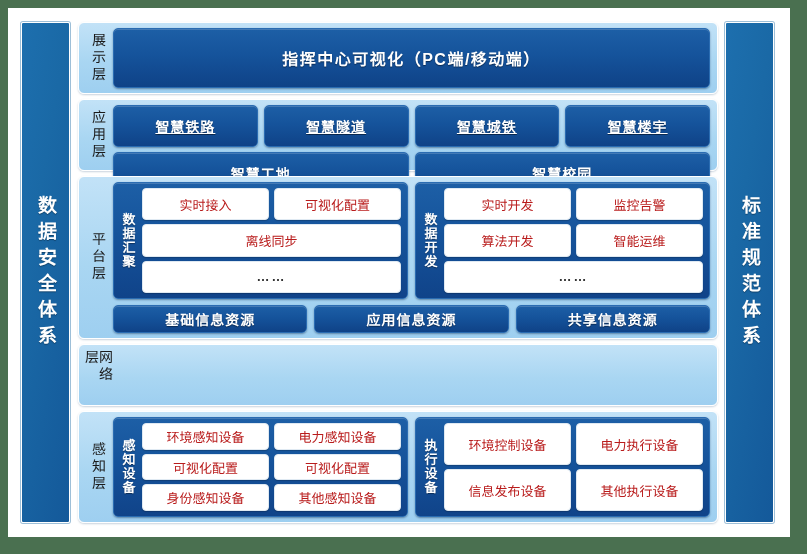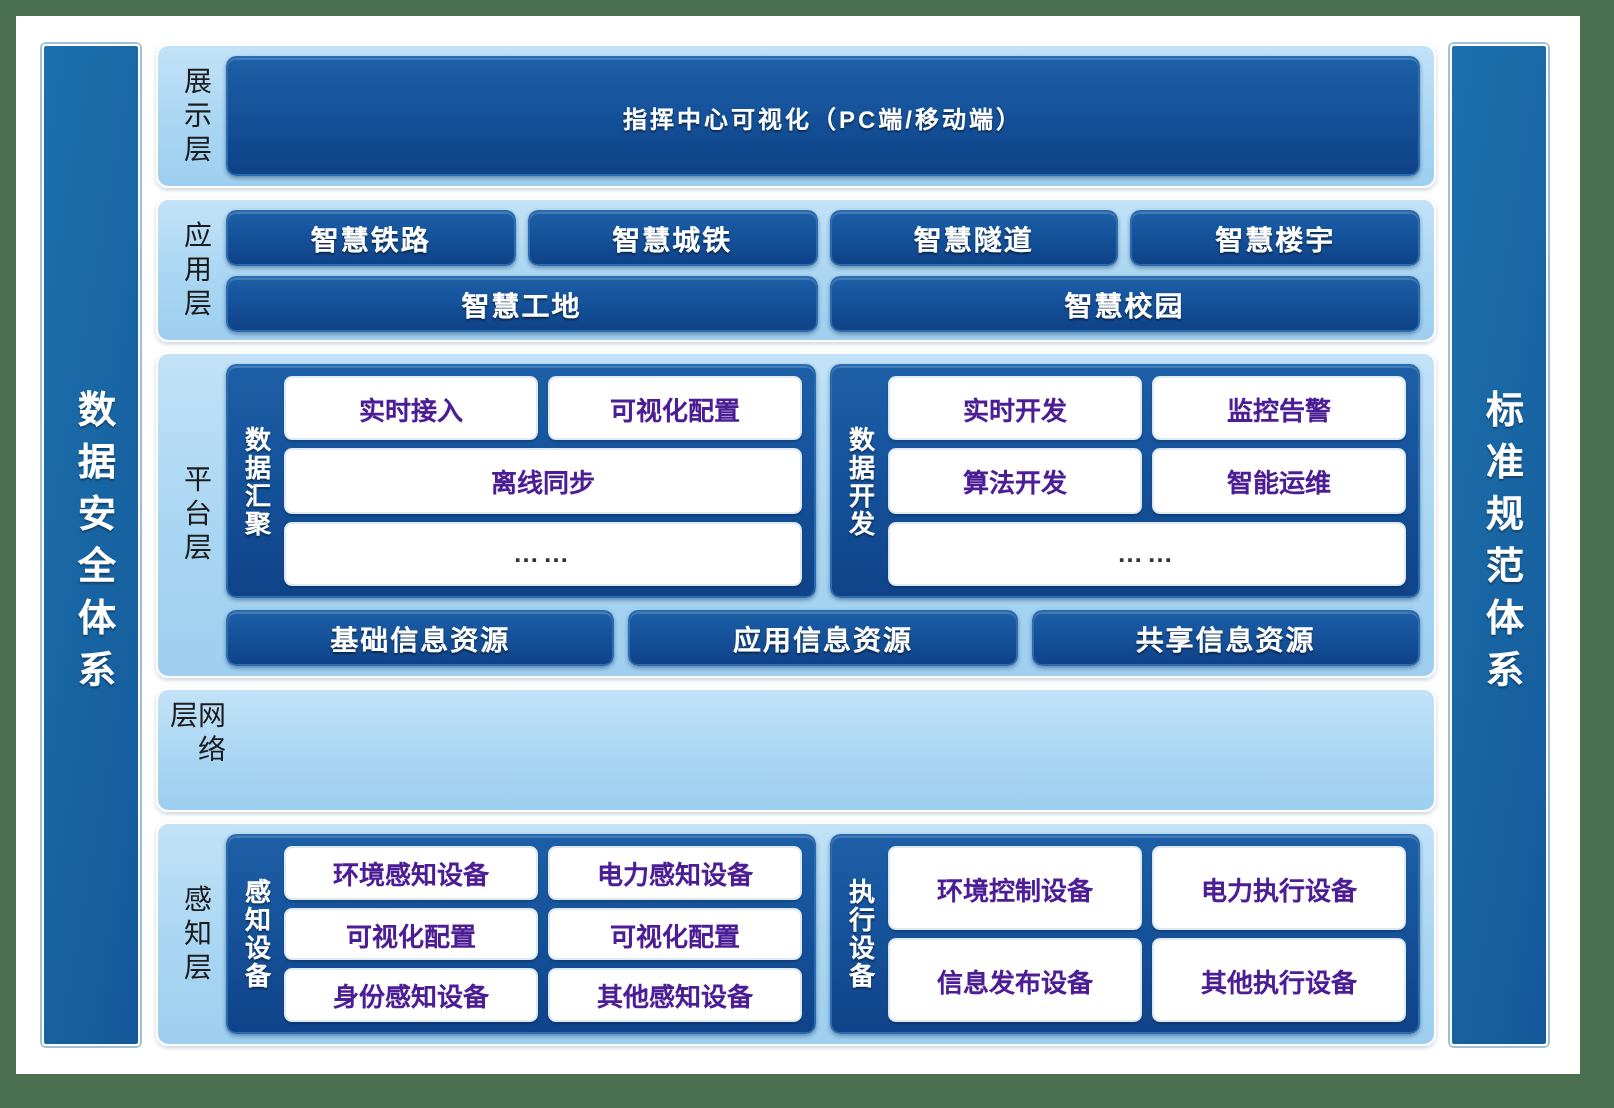--- a/index.html
+++ b/index.html
@@ -99,26 +99,26 @@
     box-shadow:0 1px 2px rgba(10,40,80,.45), inset 0 1px 0 rgba(255,255,255,.18);
     text-shadow:0 1px 1px rgba(0,0,0,.45);
     white-space:nowrap;
     letter-spacing:1px;
   }
   .row{ display:flex; gap:6px; }
   .row > .chip{ flex:1 1 0; min-width:0; }
 
   
   #layer-presentation{ top:0; height:72px; }
-  #layer-presentation .chip{ height:100%; font-size:12px; letter-spacing:1.5px;}
+  #layer-presentation .chip{ height:100%; font-size:16px; letter-spacing:1.5px;}
 
   
   #layer-application{ top:77px; height:72px; }
   #layer-application .row{ flex:1 1 0; }
-  #layer-application .chip{ height:28px; }
+  #layer-application .chip{ height:42px;text-decoration:underline; }
 
   
   #layer-platform{ top:154px; height:163px; }
   #layer-platform .layer-body{ gap:6px; }
   .platform-groups{ display:flex; gap:7px; flex:1 1 auto; min-height:0;}
   .group{
     flex:1 1 0;
     background:linear-gradient(180deg,#1d5fa6 0%,#15539b 45%,#104389 100%);
     border:1px solid #2a6cb2;
     border-radius:5px;
@@ -142,23 +142,23 @@
     letter-spacing:1px;
     line-height:1;
     text-shadow:0 1px 1px rgba(0,0,0,.4);
   }
   .group-body{ flex:1 1 auto; display:flex; flex-direction:column; gap:4px; min-width:0;}
   .group-row{ display:flex; gap:5px; flex:1 1 0; }
   .wbox{
     background:#ffffff;
     border:1px solid #dfe9f2;
     border-radius:4px;
-    color:#4c1d95;
+    color:#b91c1c;
     font-size:13px;
-    font-weight:700;
+    font-weight:400;
     display:flex; align-items:center; justify-content:center;
     flex:1 1 0;
     min-width:0;
     white-space:nowrap;
     box-sizing:border-box;
     box-shadow:0 1px 1px rgba(0,0,0,.2);
   }
   .wbox.full{ flex:1 1 100%; }
   .wbox.ellipsis{ letter-spacing:2px; font-weight:700; color:#333; }
   .resources-row{ display:flex; gap:7px; height:28px; flex:0 0 28px; }
@@ -201,22 +201,22 @@
       </div>
     </div>
 
     <div class="layer" id="layer-application">
       <div class="layer-label">
         <span>应用层</span>
       </div>
       <div class="layer-body">
         <div class="row">
           <div class="chip">智慧铁路</div>
+          <div class="chip">智慧隧道</div>
           <div class="chip">智慧城铁</div>
-          <div class="chip">智慧隧道</div>
           <div class="chip">智慧楼宇</div>
         </div>
         <div class="row">
           <div class="chip">智慧工地</div>
           <div class="chip">智慧校园</div>
         </div>
       </div>
     </div>
 
     <div class="layer" id="layer-platform">

